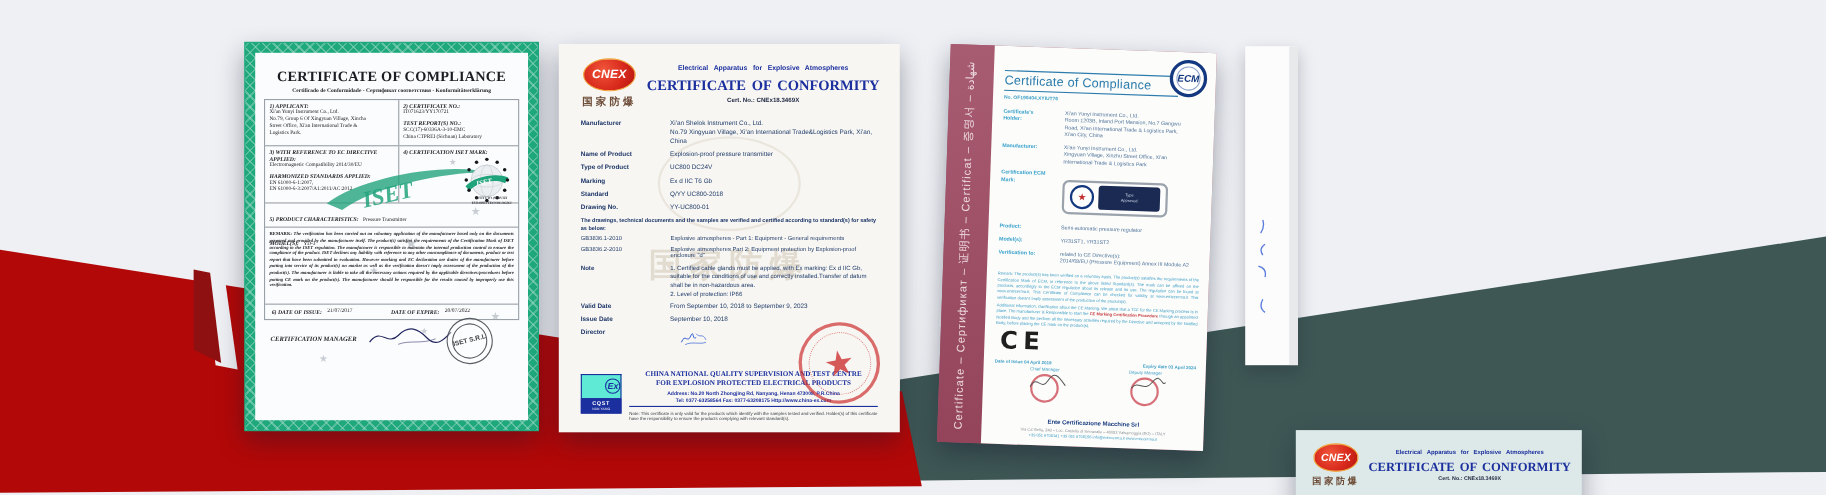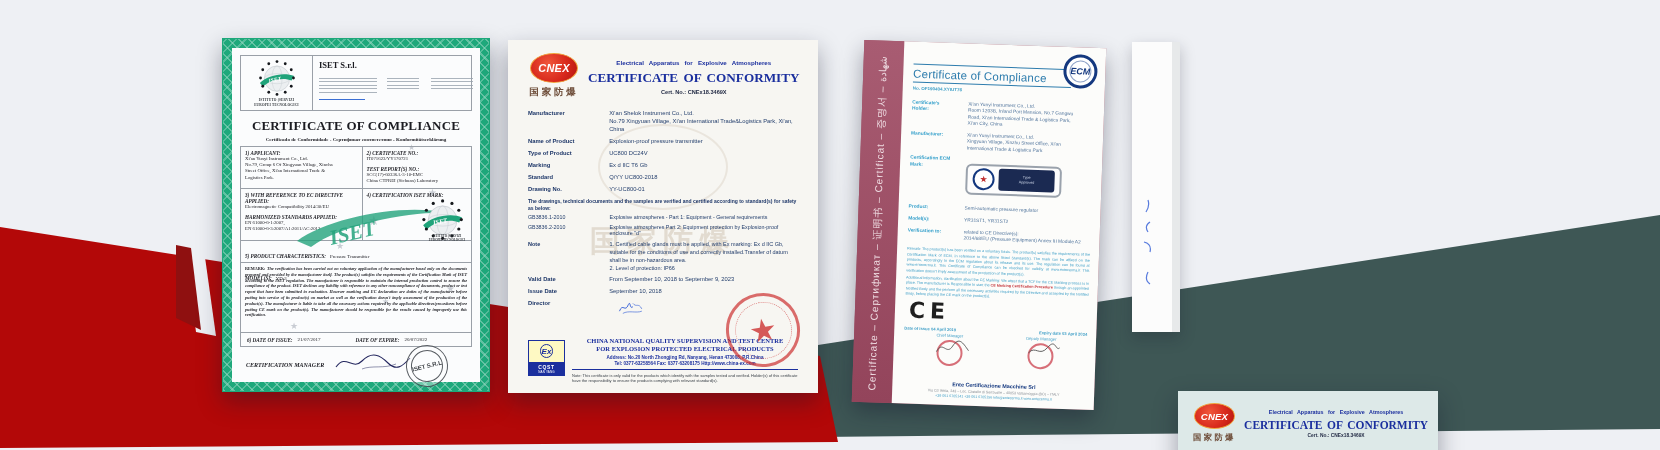--- a/index.html
+++ b/index.html
@@ -74,21 +74,21 @@
   .cpara{font-size:.5em;font-weight:bold;color:#1d3668;line-height:1.35;margin:.9em 0 .3em}
   .cstd{display:flex;font-size:.53em;margin:.5em 0}
   .cstd .code{flex:0 0 15.4em}
   .cstd .desc{flex:1;line-height:1.3}
   .cnote{display:flex;font-size:.55em;margin:.7em 0 .4em}
   .cnote .nlab{flex:0 0 14.8em;font-weight:bold;color:#1d3668}
   .cnote .ntext{flex:1;white-space:pre-line;line-height:1.42}
   .dsig{width:5.4em;height:2.7em;margin-left:1em}
   .cfoot{margin-top:auto;display:flex;gap:.7em;align-items:flex-start;position:relative;z-index:1;padding-top:.3em}
   .exlogo{flex:0 0 3.7em;margin-top:.25em}
-  .excirc{height:2.2em;border:.14em solid #1b2f9e;border-bottom:none;display:flex;align-items:center;justify-content:center;background:#fef9c3}
+  .excirc{height:2.2em;border:.14em solid #1b2f9e;border-bottom:none;display:flex;align-items:center;justify-content:flex-end;background:#5eead4}
   .excirc span{display:flex;align-items:center;justify-content:center;width:1.7em;height:1.7em;border:.12em solid #1b2f9e;border-radius:50%;color:#1b2f9e;font-style:italic;font-weight:bold;font-size:.8em}
   .exbar{background:#1b2f9e;color:#fff;text-align:center;border:.1em solid #1b2f9e;padding:.12em 0}
   .exbar .cq{display:block;font-size:.5em;font-weight:bold;letter-spacing:.12em}
   .exbar .ny{display:block;font-size:.3em;letter-spacing:.04em}
   .cfc{flex:1;text-align:center}
   .corg{font-family:"Liberation Serif",serif;font-size:.65em;font-weight:bold;color:#1b2f9e;line-height:1.25}
   .caddr{font-size:.46em;font-weight:bold;color:#1b2f9e;margin-top:.3em}
   .ctel{font-size:.46em;font-weight:bold;color:#1b2f9e;margin-top:.18em}
   .cdiv{height:1px;background:#1b2f9e;margin:.35em 0 .28em}
   .cnotef{font-size:.4em;color:#3a4148;text-align:left;line-height:1.4}
@@ -178,36 +178,20 @@
     <div class="ptn"></div>
     <div class="paper">
       <span class="istar" style="left:136px;top:166px;font-size:13px">★</span>
       <span class="istar" style="left:104px;top:194px;font-size:9px">★</span>
       <span class="istar" style="left:196px;top:140px;font-size:10px">★</span>
       <span class="istar" style="left:58px;top:274px;font-size:9px">★</span>
       <span class="istar" style="left:150px;top:250px;font-size:8px">★</span>
       <span class="istar" style="left:214px;top:236px;font-size:10px">★</span>
       <span class="istar" style="left:176px;top:96px;font-size:8px">★</span>
 
-      <div class="ihdr">
-        <div class="ihlogo">
-          <svg width="38" height="38" viewBox="0 0 60 60">
-              <use href="#isetlogo"></use>
-            </svg>
-          <div class="icap">ISTITUTO (SERVIZI
-EUROPEI TECNOLOGICI</div>
-        </div>
-        <div class="ihinfo">
-          <div class="ihname">ISET S.r.l.</div>
-          <div class="ml mla"></div>
-          <div class="ml mlb"></div>
-          <div class="ml mlc"></div>
-          <div class="mlink"></div>
-        </div>
-      </div>
 
       <div class="ititle">CERTIFICATE OF COMPLIANCE</div>
       <div class="isub">Certificado de Conformidade - Сертификат соответствия - Konformitätserklärung</div>
 
       <div class="itbl">
         <div class="ir ir1">
           <div class="ic icl">
             <div class="ilab">1) APPLICANT:</div>
             <div class="itxt">Xi'an Yunyi Instrument Co., Ltd.
 No.79, Group 6 Of Xingyuan Village, Xincha

